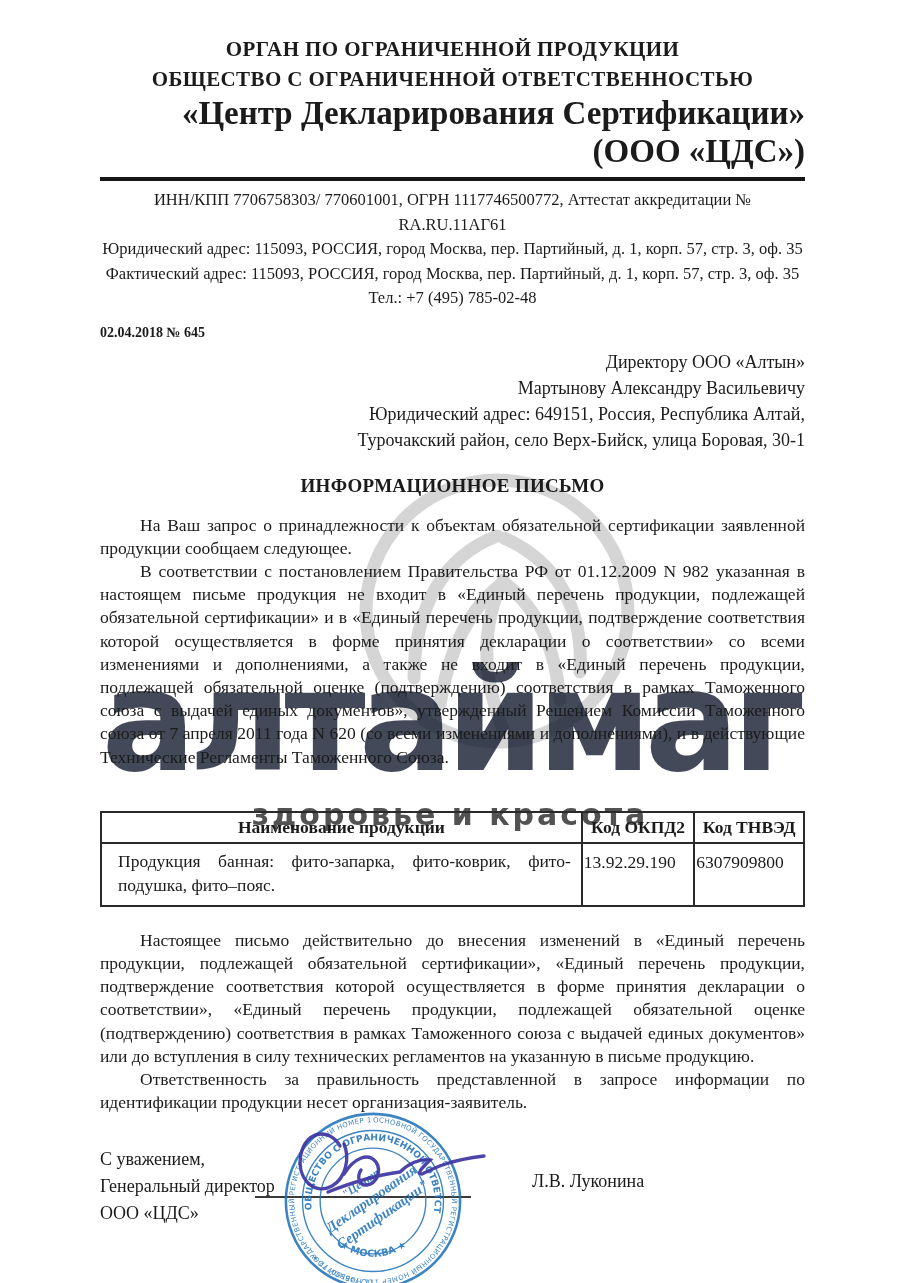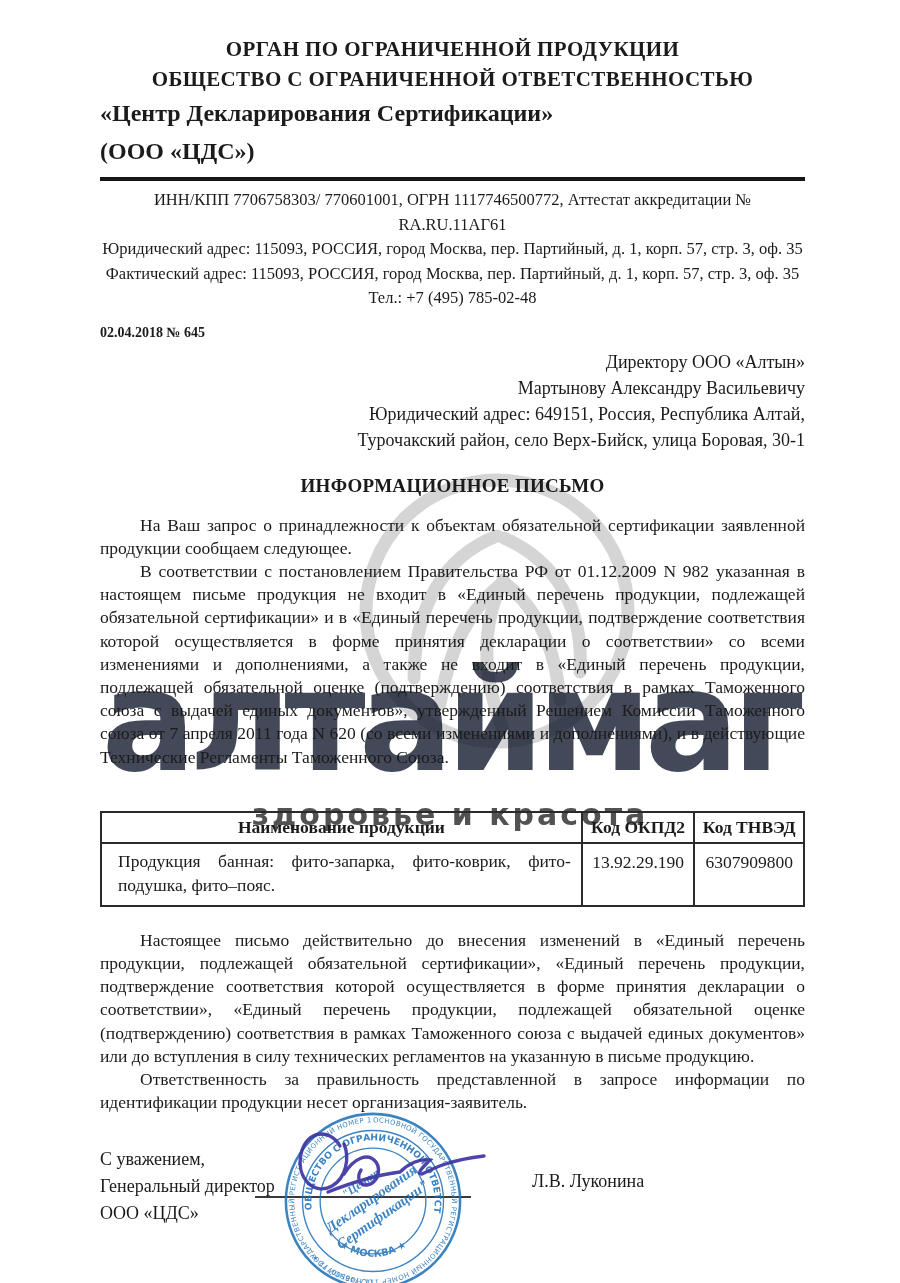--- a/index.html
+++ b/index.html
@@ -17,36 +17,36 @@
     color:#0f172a; opacity:.78; white-space:nowrap;
   }
   .wm-tag {
     position:absolute; left:0; width:900px; top:797px; text-align:center;
     font-family:"DejaVu Sans", sans-serif; font-weight:bold;
     font-size:30px; letter-spacing:3px; color:#404040; opacity:.9;
   }
   
   .content { position:relative; z-index:1; padding:34px 95px 0 100px; }
   .hdr-small { text-align:center; font-weight:bold; font-size:21px; line-height:30px; letter-spacing:.4px; }
-  .hdr-big   { text-align:left; font-weight:bold; font-size:24px; line-height:38px; }
+  .hdr-big   { text-align:right; font-weight:bold; font-size:33px; line-height:38px; }
   .rule { border:none; border-top:4px solid #161616; margin:7px 0 7px 0; }
   .contact-line { text-align:center; font-size:16.5px; line-height:24.5px; }
   .ref { font-weight:bold; font-size:14px; margin-top:14px; }
   .recipient { text-align:right; font-size:18px; line-height:26px; margin-top:8px; }
   .doc-title { text-align:center; font-weight:bold; font-size:19px; margin-top:22px; letter-spacing:.3px; }
   .paras { margin-top:17px; }
   .para { margin:0; font-size:17.5px; line-height:23.2px; text-align:justify; text-indent:40px; }
   .doc-table { width:100%; border-collapse:collapse; margin-top:42px; font-size:17.5px; }
   .doc-table th, .doc-table td { border:2px solid #2a2a2a; }
   .doc-table th { font-weight:bold; text-align:center; padding:4px 4px; font-size:17.5px; }
   .col-name  { width:68.4%; }
   .col-okpd  { width:16%;border-radius:7px; }
   .col-tnved { width:15.6%; }
   .cell-name { text-align:justify; padding:5px 10px 8px 16px; line-height:24px; }
-  .cell-code { text-align:center; vertical-align:top; padding-top:8px; }
+  .cell-code { text-align:left; vertical-align:top; padding-top:8px; }
   .paras-after { margin-top:22px; }
   
   .sign-area { position:relative; margin-top:12px; height:235px; }
   .closing-block { position:absolute; left:0; top:20px; font-size:18px; line-height:27px; }
   .sig-line { position:absolute; left:155px; top:70px; width:216px; border-top:2px solid #3a3a3a; }
   .sig-name { position:absolute; left:432px; top:45px; font-size:18px; }
   .stamp   { position:absolute; left:180px; top:-18px; width:186px; height:186px; z-index:3; }
   .handsig { position:absolute; left:188px; top:-10px; z-index:4; }
 </style>
 </head>

